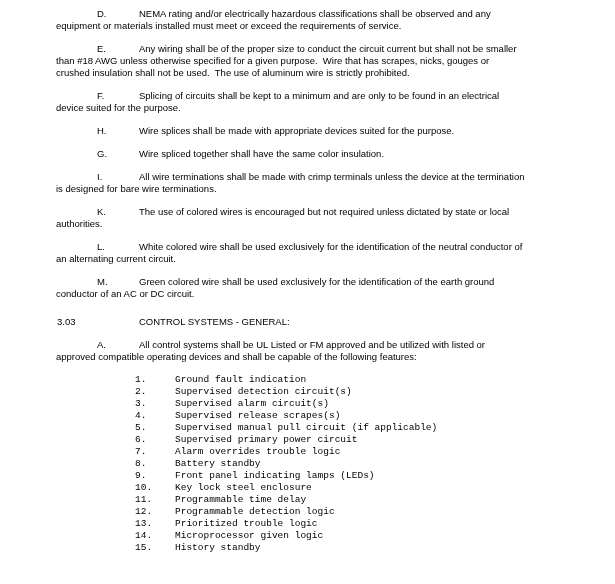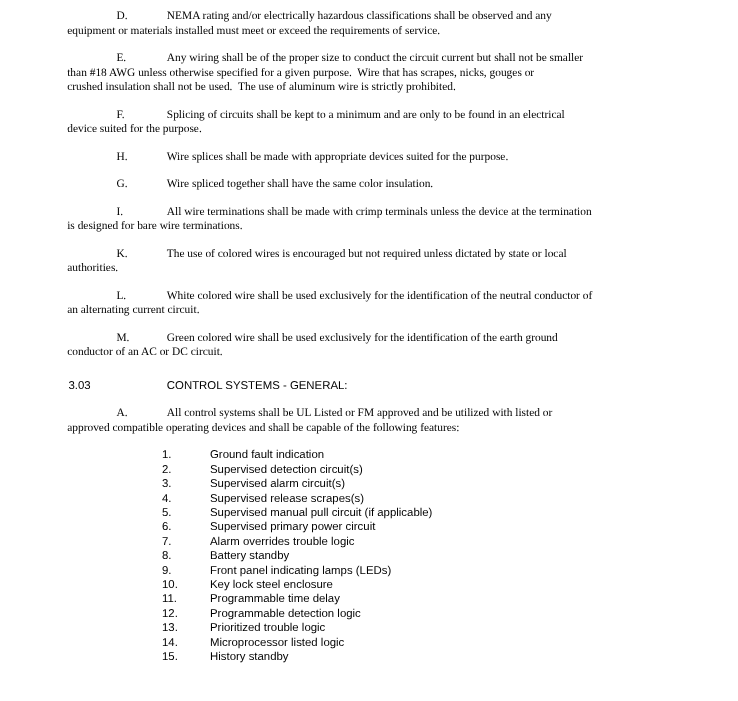--- a/index.html
+++ b/index.html
@@ -19,21 +19,20 @@
   .page {
     padding-top: 8px;
     width: 615px;
     height: 576px;
     box-sizing: border-box;
   }
   
   .para {
     margin: 0 10px 11px 56px;
     text-indent: 41px;
-    font-family: Liberation Serif, serif;
   }
   .plabel {
     display: inline-block;
     width: 42px;
     text-indent: 0;
   }
   .ptext {
     white-space: pre-wrap;
   }
   
@@ -42,20 +41,21 @@
   }
   .snum {
     display: inline-block;
     width: 82px;
   }
   
   .features {
     list-style: none;
     margin: 0;
     padding: 0 0 0 135px;
+    font-family: Liberation Mono, monospace;
   }
   .feature {
     margin: 0;
     padding: 0;
   }
   .fnum {
     display: inline-block;
     width: 40px;
   }
 </style>
@@ -103,17 +103,17 @@
     <li class="feature"><span class="fnum">4.</span><span class="ftext">Supervised release scrapes(s)</span></li>
     <li class="feature"><span class="fnum">5.</span><span class="ftext">Supervised manual pull circuit (if applicable)</span></li>
     <li class="feature"><span class="fnum">6.</span><span class="ftext">Supervised primary power circuit</span></li>
     <li class="feature"><span class="fnum">7.</span><span class="ftext">Alarm overrides trouble logic</span></li>
     <li class="feature"><span class="fnum">8.</span><span class="ftext">Battery standby</span></li>
     <li class="feature"><span class="fnum">9.</span><span class="ftext">Front panel indicating lamps (LEDs)</span></li>
     <li class="feature"><span class="fnum">10.</span><span class="ftext">Key lock steel enclosure</span></li>
     <li class="feature"><span class="fnum">11.</span><span class="ftext">Programmable time delay</span></li>
     <li class="feature"><span class="fnum">12.</span><span class="ftext">Programmable detection logic</span></li>
     <li class="feature"><span class="fnum">13.</span><span class="ftext">Prioritized trouble logic</span></li>
-    <li class="feature"><span class="fnum">14.</span><span class="ftext">Microprocessor listed logic</span></li>
+    <li class="feature"><span class="fnum">14.</span><span class="ftext">Microprocessor given logic</span></li>
     <li class="feature"><span class="fnum">15.</span><span class="ftext">History standby</span></li>
   </ol>
 
 </main>
 
 </body></html>

